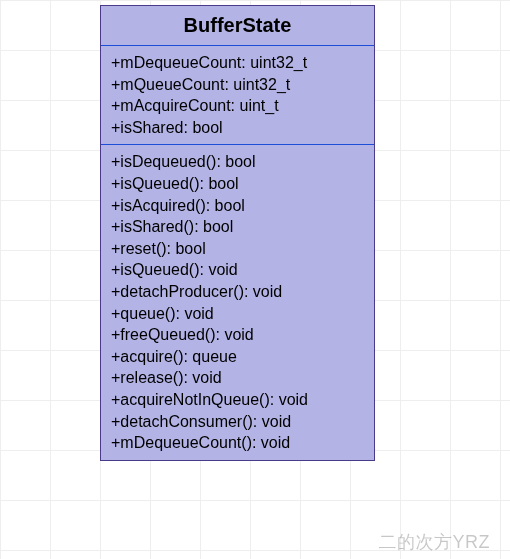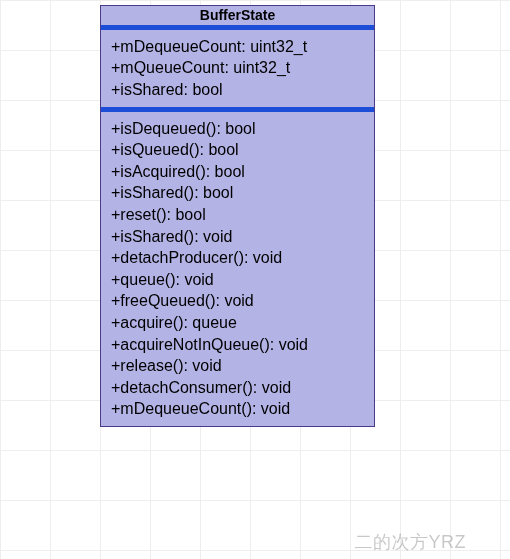--- a/index.html
+++ b/index.html
@@ -18,73 +18,74 @@
   .uml-class {
     position: absolute;
     left: 100px;
     top: 5px;
     width: 275px;
     border: 1px solid #4a3a8a;
     background: #b3b3e6;
     box-sizing: border-box;
   }
   .uml-section {
-    border-top: 5px solid #1d4ed8;
+    border-top: 1px solid #1d4ed8;
     padding: 6px 10px 6px 10px;
     font-size: 16px;
     line-height: 1.35;
     color: #000;
   }
   .uml-section:first-child {
     border-top: none;
   }
   .uml-title {
     font-weight: bold;
     text-align: center;
-    font-size: 14px;
-    padding: 0 8px;
+    font-size: 20px;
+    padding: 6px 8px;
   }
   .row {
     white-space: nowrap;
   }
   .watermark {
     position: absolute;
-    right: 44px;
+    right: 20px;
     bottom: 5px;
     font-size: 18px;
     color: rgba(0,0,0,0.22);
     letter-spacing: 0.5px;
     font-family: "Microsoft YaHei", Arial, sans-serif;
   }
 </style>
 </head>
 <body>
 
 <div class="uml-class">
 
   <div class="uml-section uml-title">BufferState</div>
 
   <div class="uml-section">
     <div class="row">+mDequeueCount: uint32_t</div>
     <div class="row">+mQueueCount: uint32_t</div>
+    <div class="row">+mAcquireCount: uint_t</div>
     <div class="row">+isShared: bool</div>
   </div>
 
   <div class="uml-section">
     <div class="row">+isDequeued(): bool</div>
     <div class="row">+isQueued(): bool</div>
     <div class="row">+isAcquired(): bool</div>
     <div class="row">+isShared(): bool</div>
     <div class="row">+reset(): bool</div>
-    <div class="row">+isShared(): void</div>
+    <div class="row">+isQueued(): void</div>
     <div class="row">+detachProducer(): void</div>
     <div class="row">+queue(): void</div>
     <div class="row">+freeQueued(): void</div>
     <div class="row">+acquire(): queue</div>
+    <div class="row">+release(): void</div>
     <div class="row">+acquireNotInQueue(): void</div>
-    <div class="row">+release(): void</div>
     <div class="row">+detachConsumer(): void</div>
     <div class="row">+mDequeueCount(): void</div>
   </div>
 
 </div>
 
 <div class="watermark">二的次方YRZ</div>
 
 </body></html>

